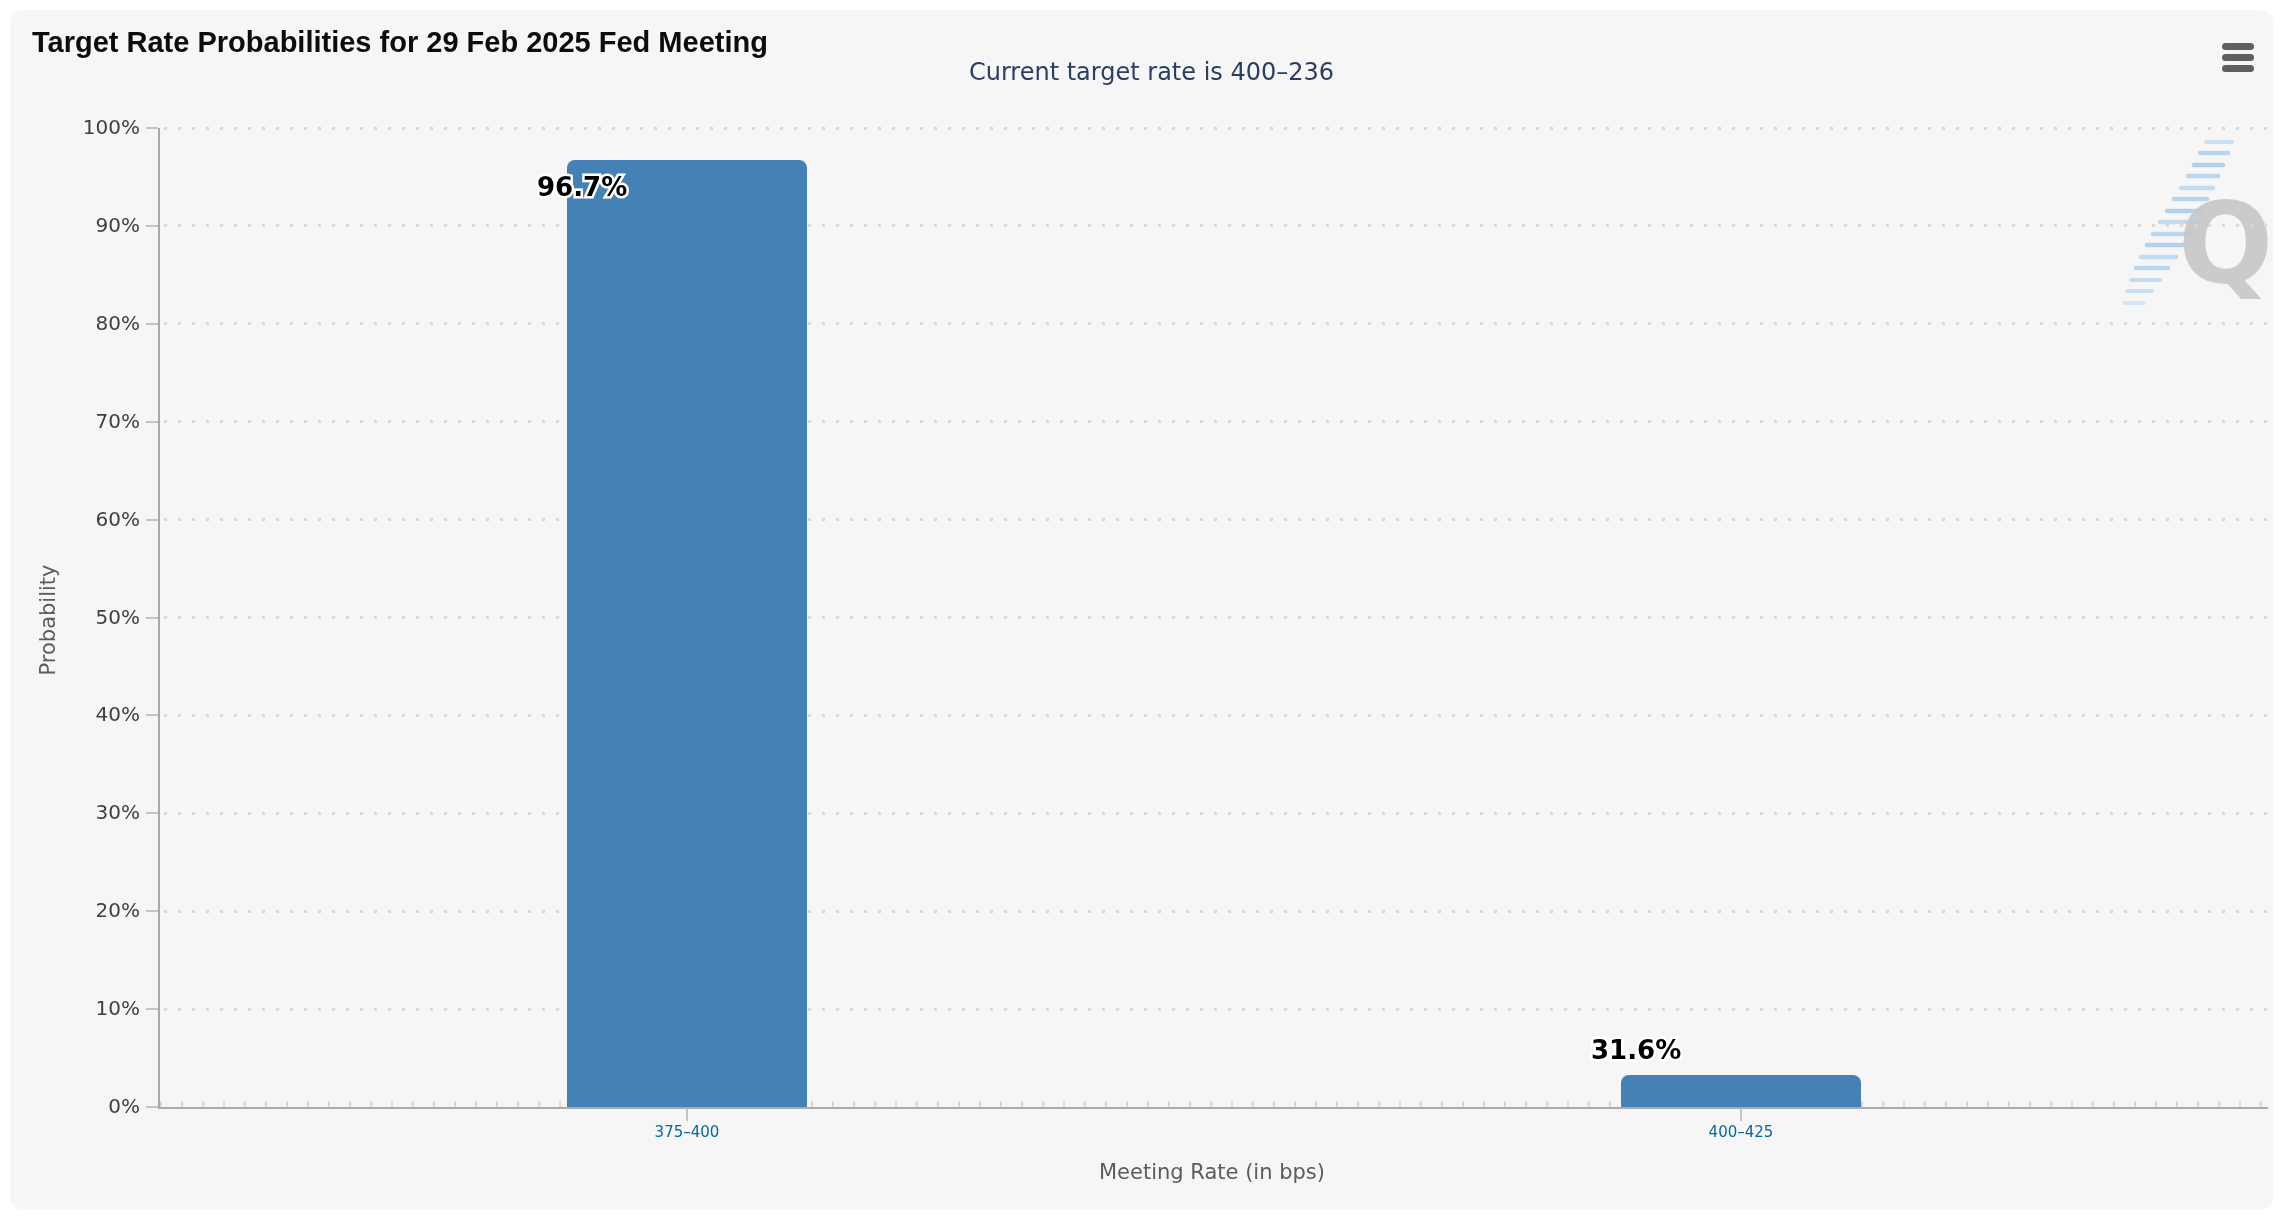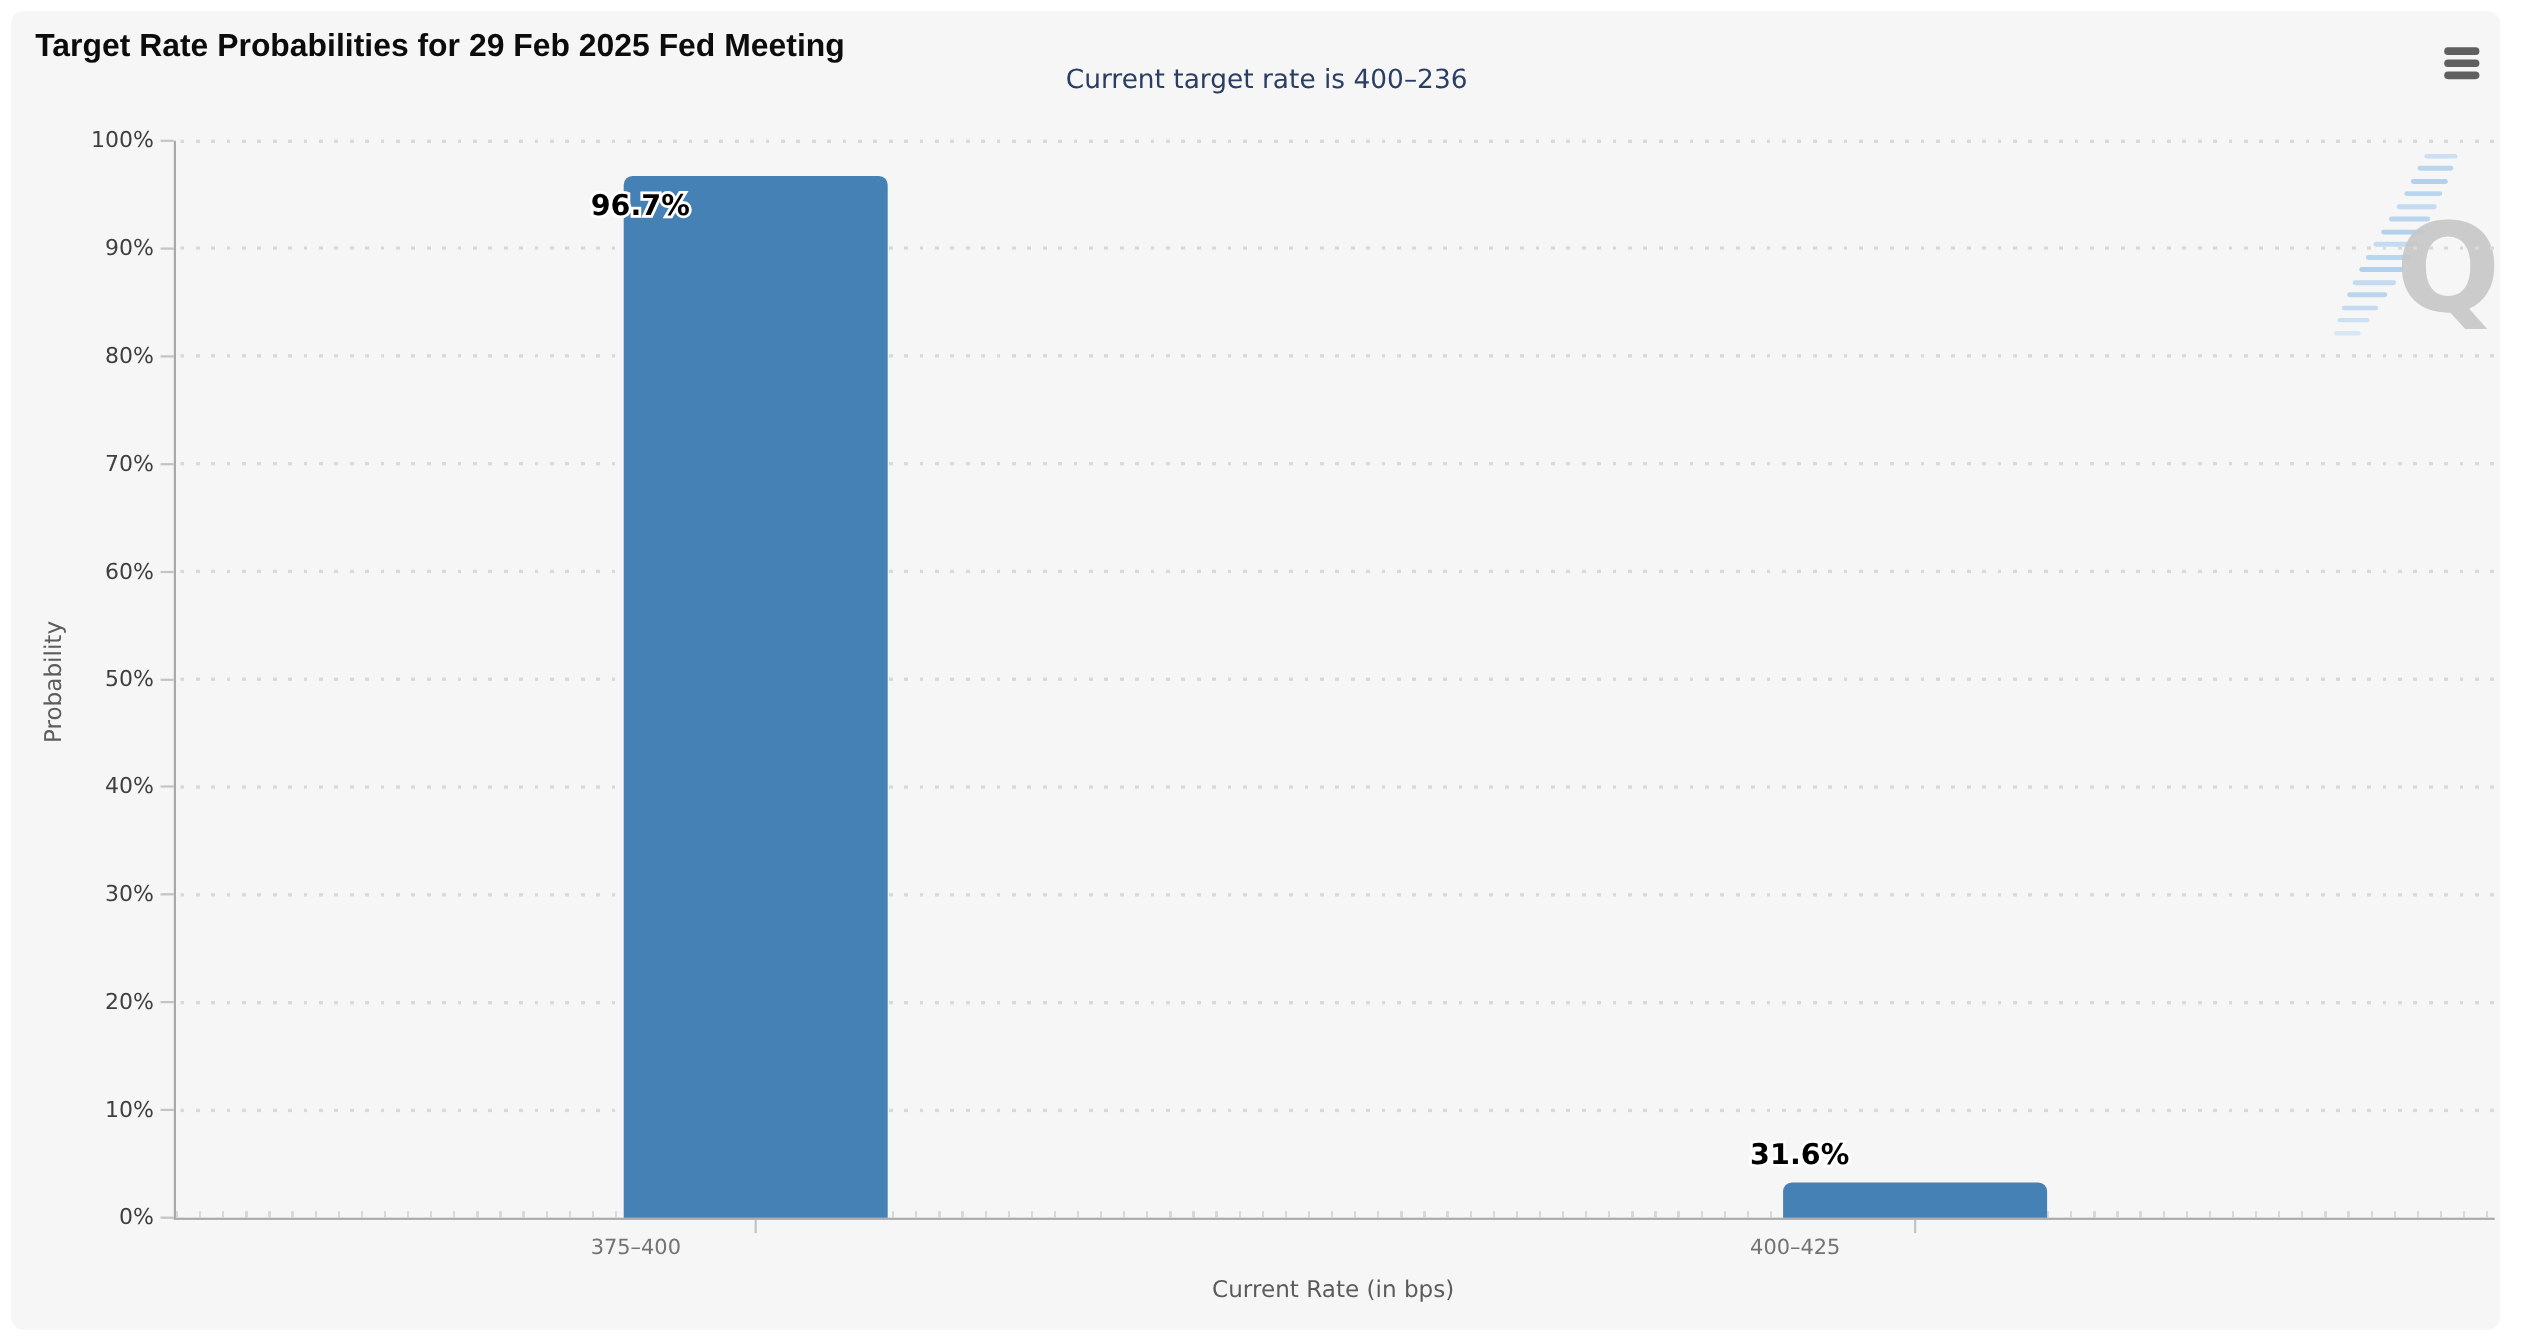--- a/index.html
+++ b/index.html
@@ -20,21 +20,21 @@
          background:repeating-linear-gradient(to right,#d9d9d9 0 3.5px,transparent 3.5px 14px);}
   .ytick{position:absolute;left:-14px;width:12px;height:2px;background:#c4c4c4;}
   .ylab{position:absolute;left:-166px;width:146px;text-align:right;font-size:20px;color:#3f3f3f;}
   .minor-ticks{position:absolute;left:0;right:0;bottom:0;height:6px;
          background:repeating-linear-gradient(to right,#d8d8d8 0 2px,transparent 2px 21px);}
   .bar{position:absolute;bottom:0;width:240px;background:#4681b5;
          border-radius:8px 8px 0 0;}
   .bar-label{position:absolute;width:300px;text-align:left;font-size:26px;font-weight:bold;
          color:#000;-webkit-text-stroke:5px #ffffff;paint-order:stroke fill;white-space:nowrap;}
   .xtick{position:absolute;width:2px;height:12px;background:#c4c4c4;}
-  .catlab{position:absolute;width:300px;font-size:19px;color:#737373;}
+  .catlab{position:absolute;width:300px;text-align:center;font-size:15px;color:#0369a1;}
   .xaxis-title{position:absolute;left:148px;top:1150px;width:2108px;text-align:center;
          font-size:21px;color:#5c5c5c;}
   .yaxis-title{position:absolute;left:38px;top:610px;transform:translate(-50%,-50%) rotate(-90deg);
          white-space:nowrap;font-size:21px;color:#5c5c5c;}
   .watermark{position:absolute;left:1950px;top:0px;width:170px;height:195px;pointer-events:none;}
   .watermark svg{display:block;}
 </style>
 </head>
 <body>
 
@@ -113,15 +113,15 @@
         <div class="bar" style="left: 407px; height: 946.693px; background: rgb(70, 129, 181);"></div>
         <div class="bar-label" style="left: 377px; top: 44.307px;">96.7%</div>
         <div class="xtick" style="left: 526px; top: 981px;"></div>
         <div class="catlab" style="left: 377px; top: 995px;">375–400</div>
         <div class="bar" style="left: 1461px; height: 32.307px; background: rgb(70, 129, 181);"></div>
         <div class="bar-label" style="left: 1431px; top: 906.693px;">31.6%</div>
         <div class="xtick" style="left: 1580px; top: 981px;"></div>
         <div class="catlab" style="left: 1431px; top: 995px;">400–425</div>
       </div>
 
-    <div class="xaxis-title">Current Rate (in bps)</div>
+    <div class="xaxis-title">Meeting Rate (in bps)</div>
   </div>
 </div>
 
 </body></html>

